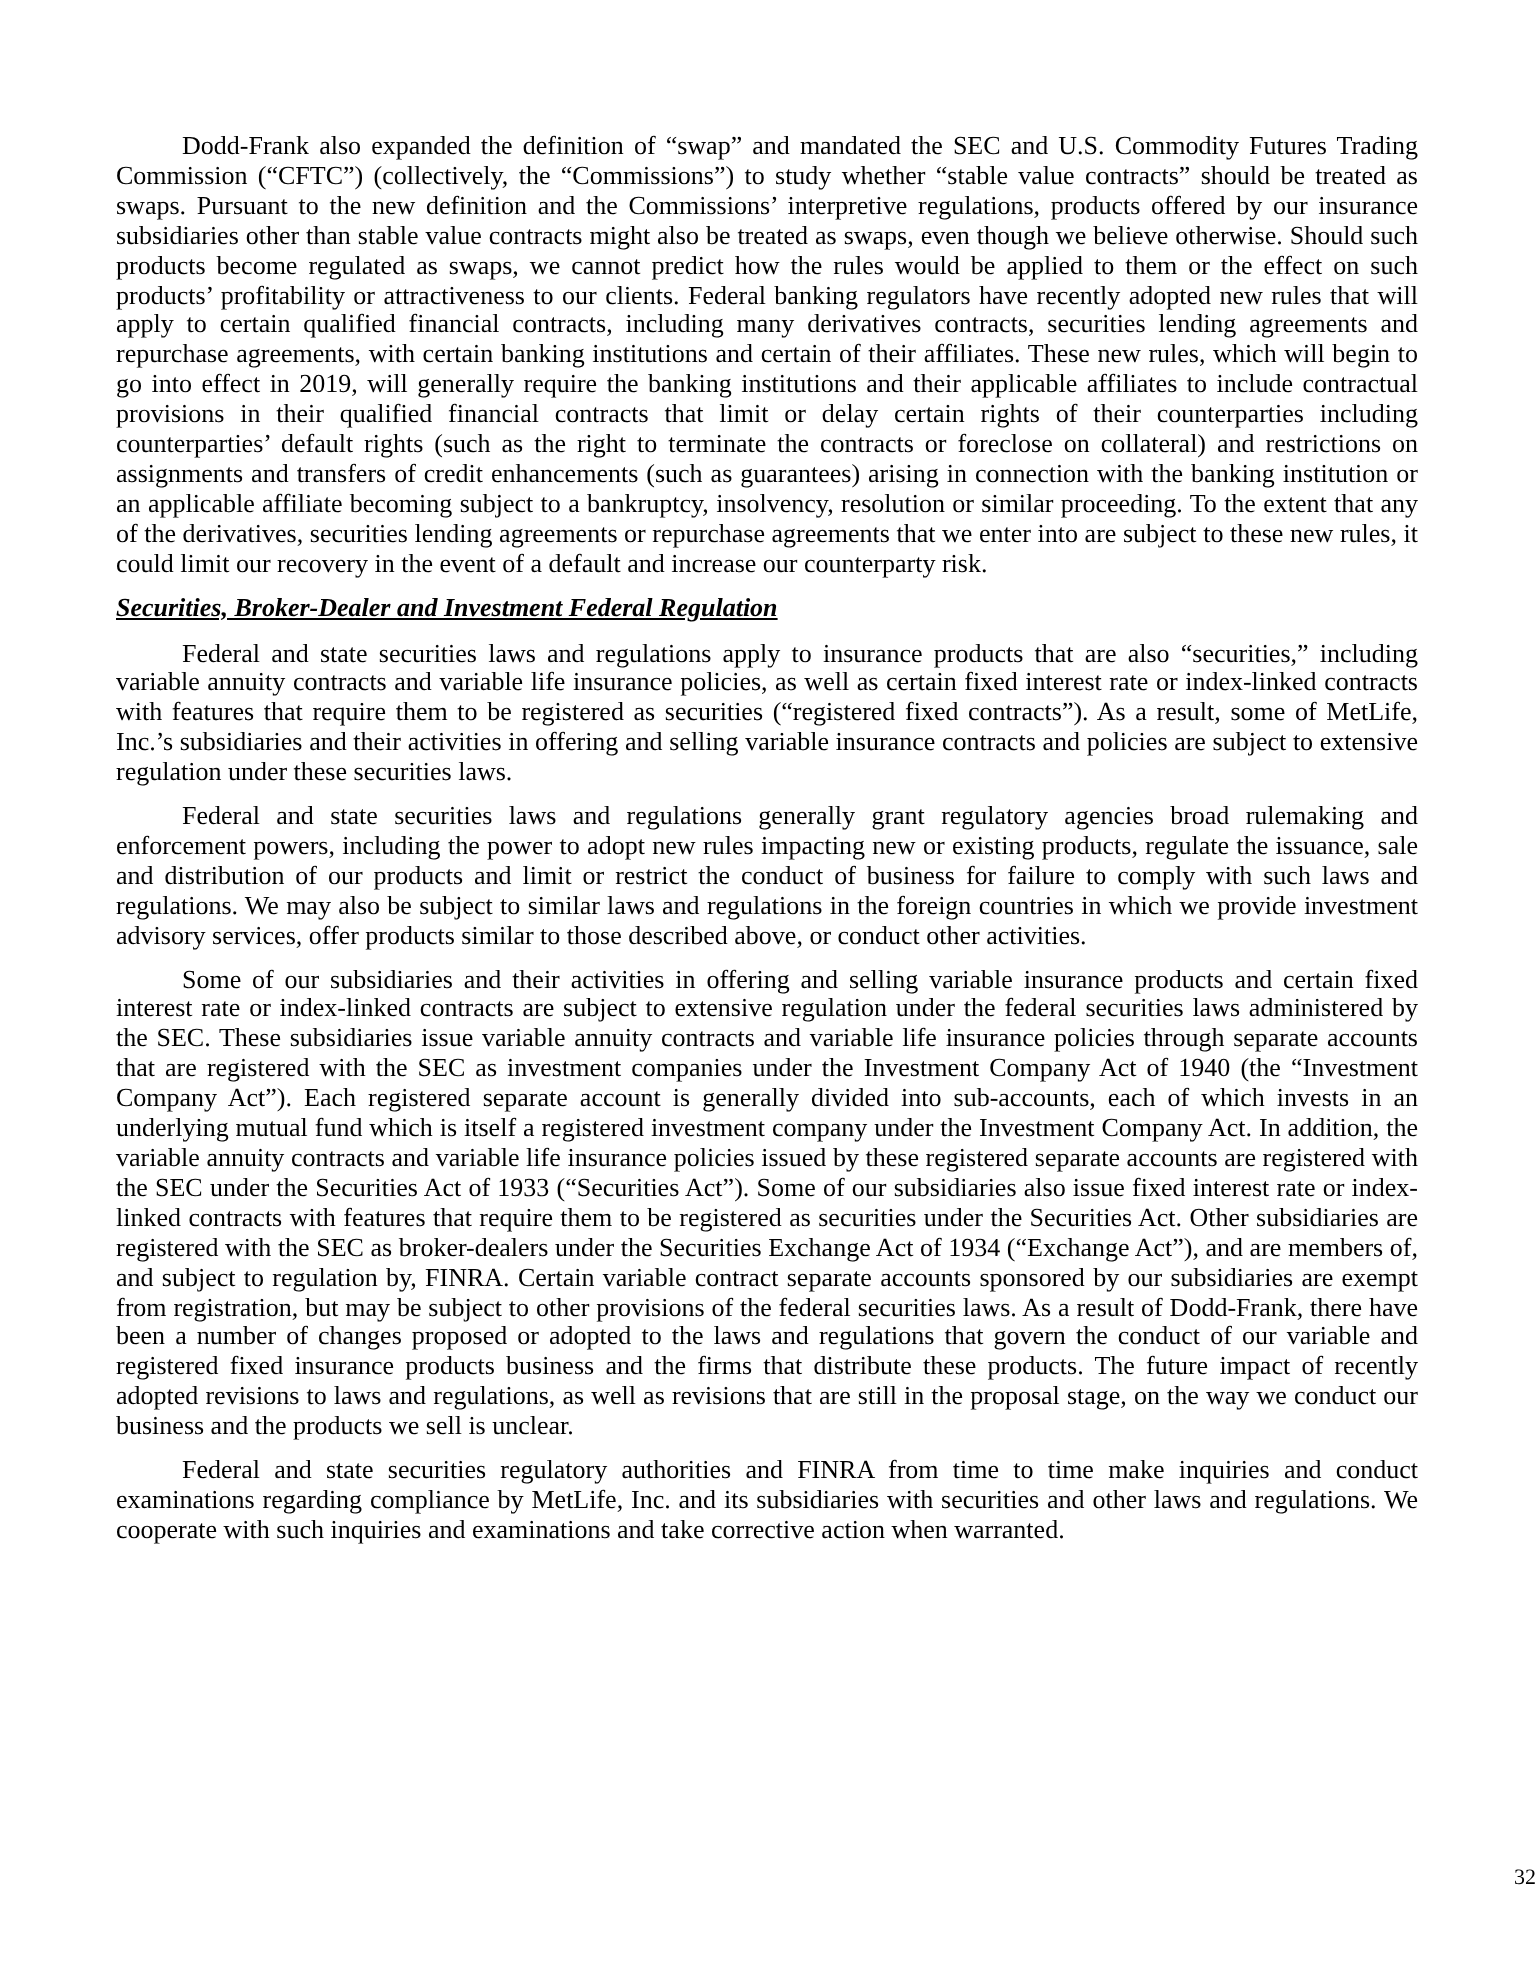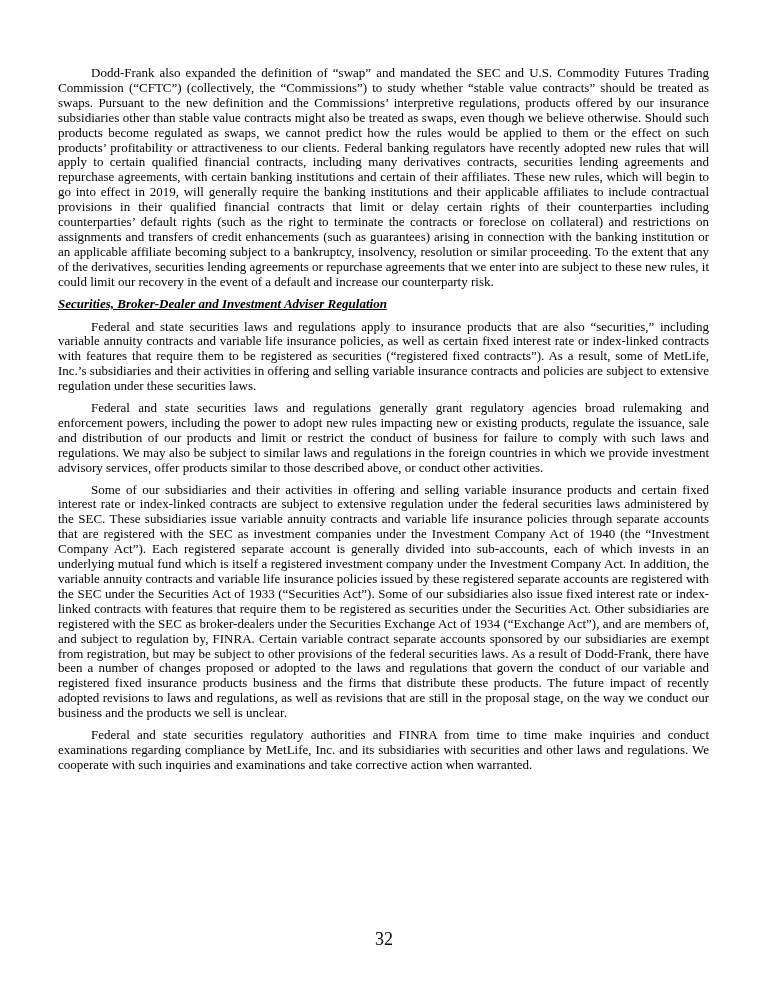--- a/index.html
+++ b/index.html
@@ -31,31 +31,31 @@
     font-weight: bold;
     font-style: italic;
     text-decoration: underline;
     text-align: left;
   }
   .page-number {
     position: absolute;
     top: 932px;
     left: 0;
     width: 768px;
-    text-align: center;
-    font-size: 18px;
+    text-align: right;
+    font-size: 11px;
   }
 </style>
 </head>
 <body>
 
 <div class="page">
   <p class="para">Dodd-Frank also expanded the definition of “swap” and mandated the SEC and U.S. Commodity Futures Trading Commission (“CFTC”) (collectively, the “Commissions”) to study whether “stable value contracts” should be treated as swaps. Pursuant to the new definition and the Commissions’ interpretive regulations, products offered by our insurance subsidiaries other than stable value contracts might also be treated as swaps, even though we believe otherwise. Should such products become regulated as swaps, we cannot predict how the rules would be applied to them or the effect on such products’ profitability or attractiveness to our clients. Federal banking regulators have recently adopted new rules that will apply to certain qualified financial contracts, including many derivatives contracts, securities lending agreements and repurchase agreements, with certain banking institutions and certain of their affiliates. These new rules, which will begin to go into effect in 2019, will generally require the banking institutions and their applicable affiliates to include contractual provisions in their qualified financial contracts that limit or delay certain rights of their counterparties including counterparties’ default rights (such as the right to terminate the contracts or foreclose on collateral) and restrictions on assignments and transfers of credit enhancements (such as guarantees) arising in connection with the banking institution or an applicable affiliate becoming subject to a bankruptcy, insolvency, resolution or similar proceeding. To the extent that any of the derivatives, securities lending agreements or repurchase agreements that we enter into are subject to these new rules, it could limit our recovery in the event of a default and increase our counterparty risk.</p>
 
-  <h3 class="heading">Securities, Broker-Dealer and Investment Adviser Regulation</h3>
+  <h3 class="heading">Securities, Broker-Dealer and Investment Federal Regulation</h3>
 
   <p class="para">Federal and state securities laws and regulations apply to insurance products that are also “securities,” including variable annuity contracts and variable life insurance policies, as well as certain fixed interest rate or index-linked contracts with features that require them to be registered as securities (“registered fixed contracts”). As a result, some of MetLife, Inc.’s subsidiaries and their activities in offering and selling variable insurance contracts and policies are subject to extensive regulation under these securities laws.</p>
 
   <p class="para">Federal and state securities laws and regulations generally grant regulatory agencies broad rulemaking and enforcement powers, including the power to adopt new rules impacting new or existing products, regulate the issuance, sale and distribution of our products and limit or restrict the conduct of business for failure to comply with such laws and regulations. We may also be subject to similar laws and regulations in the foreign countries in which we provide investment advisory services, offer products similar to those described above, or conduct other activities.</p>
 
 
   <p class="para">Some of our subsidiaries and their activities in offering and selling variable insurance products and certain fixed interest rate or index-linked contracts are subject to extensive regulation under the federal securities laws administered by the SEC. These subsidiaries issue variable annuity contracts and variable life insurance policies through separate accounts that are registered with the SEC as investment companies under the Investment Company Act of 1940 (the “Investment Company Act”). Each registered separate account is generally divided into sub-accounts, each of which invests in an underlying mutual fund which is itself a registered investment company under the Investment Company Act. In addition, the variable annuity contracts and variable life insurance policies issued by these registered separate accounts are registered with the SEC under the Securities Act of 1933 (“Securities Act”). Some of our subsidiaries also issue fixed interest rate or index-linked contracts with features that require them to be registered as securities under the Securities Act. Other subsidiaries are registered with the SEC as broker-dealers under the Securities Exchange Act of 1934 (“Exchange Act”), and are members of, and subject to regulation by, FINRA. Certain variable contract separate accounts sponsored by our subsidiaries are exempt from registration, but may be subject to other provisions of the federal securities laws. As a result of Dodd-Frank, there have been a number of changes proposed or adopted to the laws and regulations that govern the conduct of our variable and registered fixed insurance products business and the firms that distribute these products. The future impact of recently adopted revisions to laws and regulations, as well as revisions that are still in the proposal stage, on the way we conduct our business and the products we sell is unclear.</p>
 
   <p class="para">Federal and state securities regulatory authorities and FINRA from time to time make inquiries and conduct examinations regarding compliance by MetLife, Inc. and its subsidiaries with securities and other laws and regulations. We cooperate with such inquiries and examinations and take corrective action when warranted.</p>
 

